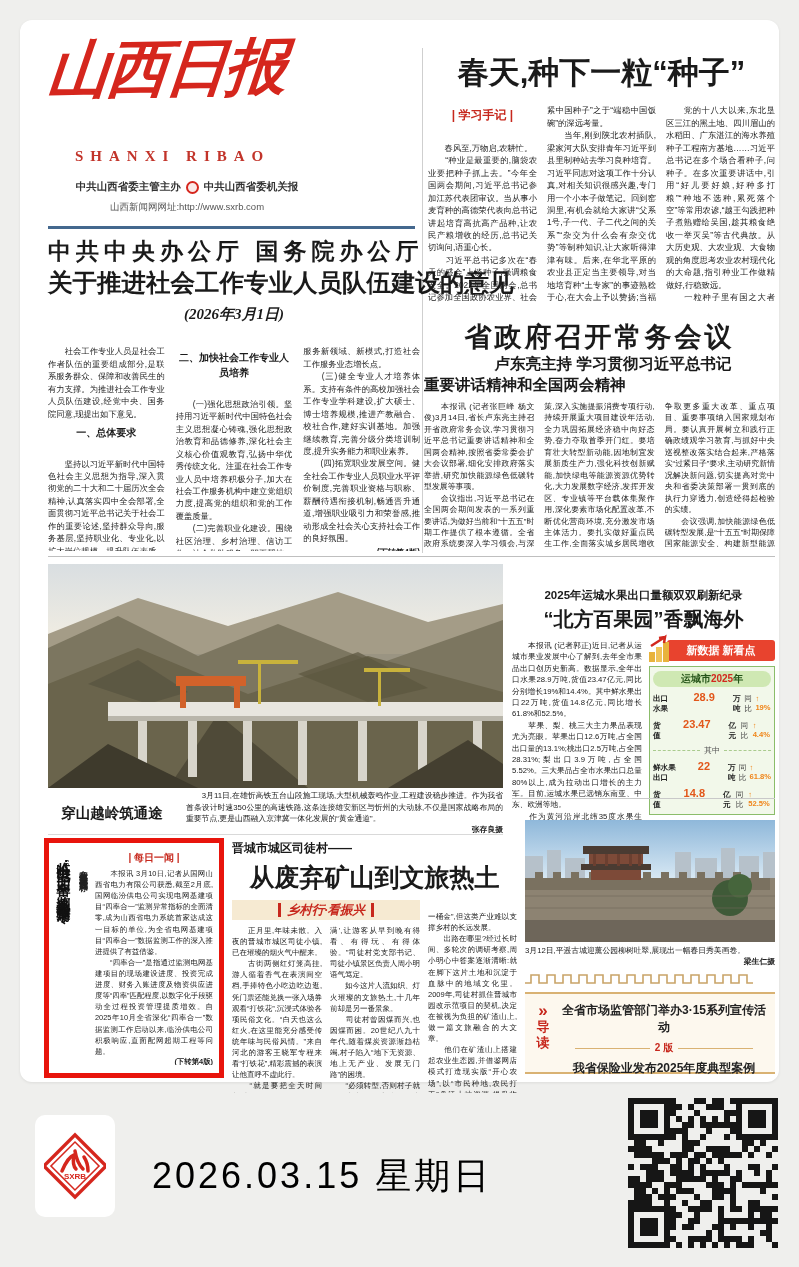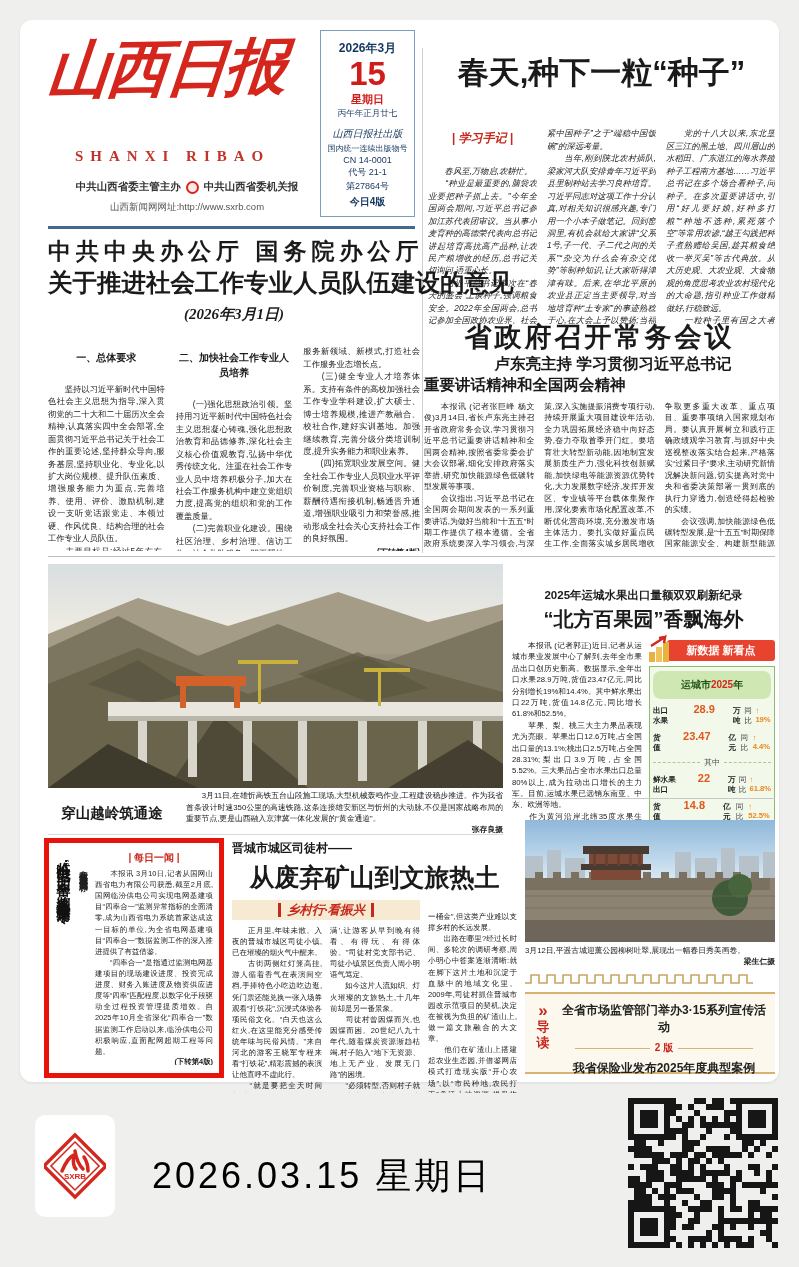--- a/index.html
+++ b/index.html
@@ -34,21 +34,21 @@
   .inhead { font-weight:bold; text-align:center; font-size:10px; margin:5px 0; white-space:normal; }
 
   
   .op-title1 { position:absolute; left:28px; top:216px; width:372px; text-align:center; font-size:23px; font-weight:900; letter-spacing:5px; white-space:nowrap; }
   .op-title2 { position:absolute; left:28px; top:246px; width:372px; text-align:center; font-size:24.5px; font-weight:900; white-space:nowrap; }
   .op-date { position:absolute; left:28px; top:285px; width:372px; text-align:center; font-size:15px; font-weight:bold; font-family:"Liberation Serif", serif;font-style:italic; }
   .op-body { position:absolute; left:28px; top:313px; width:372px; height:218px; gap:11px; }
 
   
   .sp-title { position:absolute; left:408px; top:32px; width:347px; text-align:center; font-size:31px; font-weight:900; white-space:nowrap; }
-  .sp-body { position:absolute; left:408px; top:95px; width:347px; height:213px; gap:10px;font-style:italic; }
+  .sp-body { position:absolute; left:408px; top:72px; width:347px; height:213px; gap:10px; }
   .badge { color:#c7281d; font-weight:bold; font-size:12px; text-align:center; margin:2px 0 5px 0; white-space:normal; }
 
   
   .gov-title { position:absolute; left:404px; top:299px; width:351px; text-align:center; font-size:27px; font-weight:900; letter-spacing:3px; white-space:nowrap; }
   .gov-sub1 { position:absolute; left:404px; top:334px; width:351px; font-size:15.5px; font-weight:900; text-align:center; padding-left:27px; white-space:nowrap; }
   .gov-sub2 { position:absolute; left:404px; top:355px; width:351px; font-size:15.5px; font-weight:900; text-align:left; white-space:nowrap; }
   .gov-body { position:absolute; left:404px; top:381px; width:351px; height:150px; gap:10px; }
   .gov-body .col { font-size:7.9px; line-height:1.45; }
 
   .hrule-mid { position:absolute; left:28px; top:536px; width:727px; height:1px; background:#bfbfbf; }
@@ -63,21 +63,21 @@
   
   .fruit { position:absolute; left:492px; top:568px; width:263px; }
   .fr-kicker { text-align:center; font-size:11.5px; font-weight:bold; }
   .fr-title { text-align:center; font-size:20px; font-weight:900; margin-top:3px; white-space:nowrap; }
   .fr-row { display:flex; gap:7px; margin-top:7px; }
   .fr-text { width:130px; height:182px; overflow:hidden; font-size:7.7px; line-height:1.48; text-align:justify; white-space:pre-line; }
   .fr-info { width:126px; }
   .info-banner { position:relative; background:#e8432e; color:#fff; font-weight:bold; font-size:11px; height:21px; line-height:21px; text-align:center; border-radius:3px; margin-left:18px; }
   .info-banner svg { position:absolute; left:-20px; top:-6px; }
   .ibox1 { border:1px solid #8bbd6a; background:#f2f8ea; margin-top:5px; padding:4px 3px; }
-  .ibox-head { background:#cfe8b3; border-radius:8px; text-align:center; font-size:10px; font-weight:bold; color:#245318; padding:7px 0; }
+  .ibox-head { background:#cfe8b3; border-radius:8px; text-align:center; font-size:10px; font-weight:bold; color:#245318; padding:1px 0; }
   .ibox-head .yr { color:#d2281e; }
   .irow { display:flex; align-items:baseline; font-size:7.6px; margin-top:4px; color:#222; }
   .irow .lab { font-weight:bold; }
   .irow .val { color:#e2571b; font-weight:900; font-size:11px; padding:0 18px; }
   .irow .unit { font-weight:bold; }
   .irow .yoy { margin-left:auto; color:#444; }
   .irow .pct { color:#f08519; font-weight:900; }
   .imid { display:flex; align-items:center; gap:4px; font-size:8px; color:#555; margin-top:4px; }
   .imid::before,.imid::after { content:""; flex:1; border-top:1px dashed #aacb8e; }
   .ibox2 { border:1px solid #eeb267; background:#fdf6ea; margin-top:5px; padding:4px 3px; position:relative; }
@@ -142,40 +142,29 @@
 
     <div class="paper-title">山西日报</div>
     <div class="paper-pinyin">SHANXI RIBAO</div>
     <div class="sponsor">
       <span>中共山西省委主管主办</span>
       <span class="seal"></span>
       <span>中共山西省委机关报</span>
     </div>
     <div class="website">山西新闻网网址:http://www.sxrb.com</div>
 
-    <div class="datebox">
-      <div class="db-ym">2026年3月</div>
-      <div class="db-day">15</div>
-      <div class="db-week">星期日</div>
-      <div class="db-lunar">丙午年正月廿七</div>
-      <div class="db-pub">山西日报社出版</div>
-      <div class="db-s">国内统一连续出版物号</div>
-      <div class="db-m">CN 14-0001</div>
-      <div class="db-m">代号 21-1</div>
-      <div class="db-m">第27864号</div>
-      <div class="db-pages">今日4版</div>
-    </div>
     <div class="mast-rule"></div>
     <div class="vrule1"></div>
 
     <div class="op-title1">中共中央办公厅 国务院办公厅</div>
     <div class="op-title2">关于推进社会工作专业人员队伍建设的意见</div>
     <div class="op-date">(2026年3月1日)</div>
     <div class="op-body cols">
       <div class="col small">
+        <span>　　社会工作专业人员是社会工作者队伍的重要组成部分,是联系服务群众、保障和改善民生的有力支撑。为推进社会工作专业人员队伍建设,经党中央、国务院同意,现提出如下意见。</span>
         <div class="inhead">一、总体要求</div>
         <span>　　坚持以习近平新时代中国特色社会主义思想为指导,深入贯彻党的二十大和二十届历次全会精神,认真落实四中全会部署,全面贯彻习近平总书记关于社会工作的重要论述,坚持群众导向,服务基层,坚持职业化、专业化,以扩大岗位规模、提升队伍素质、增强服务能力为重点,完善培养、使用、评价、激励机制,建设一支听党话跟党走、本领过硬、作风优良、结构合理的社会工作专业人员队伍。
 　　主要目标是:经过5年左右,社会工作专业人员队伍结构和布局更加合理,职业化、专业化水平显著提升,高层次人才总量显著壮大,社会工作专业岗位规模稳步扩大。</span>
       </div>
       <div class="col small">
         <div class="inhead">二、加快社会工作专业人员培养</div>
         <span>　　(一)强化思想政治引领。坚持用习近平新时代中国特色社会主义思想凝心铸魂,强化思想政治教育和品德修养,深化社会主义核心价值观教育,弘扬中华优秀传统文化。注重在社会工作专业人员中培养积极分子,加大在社会工作服务机构中建立党组织力度,提高党的组织和党的工作覆盖质量。
 　　(二)完善职业化建设。围绕社区治理、乡村治理、信访工作、社会救助服务、职工帮扶、青少年事务、基层文化活动组织、残障康复救助、养老和助老服务、儿童福利、婚姻家庭、社区矫正、就业援助、健康、残疾人服务等领域,明确专业岗位的职业任务与标准,完善工作服务领域职业分类,发挥标准对就业创业的指引作用。</span>
       </div>
       <div class="col small">

